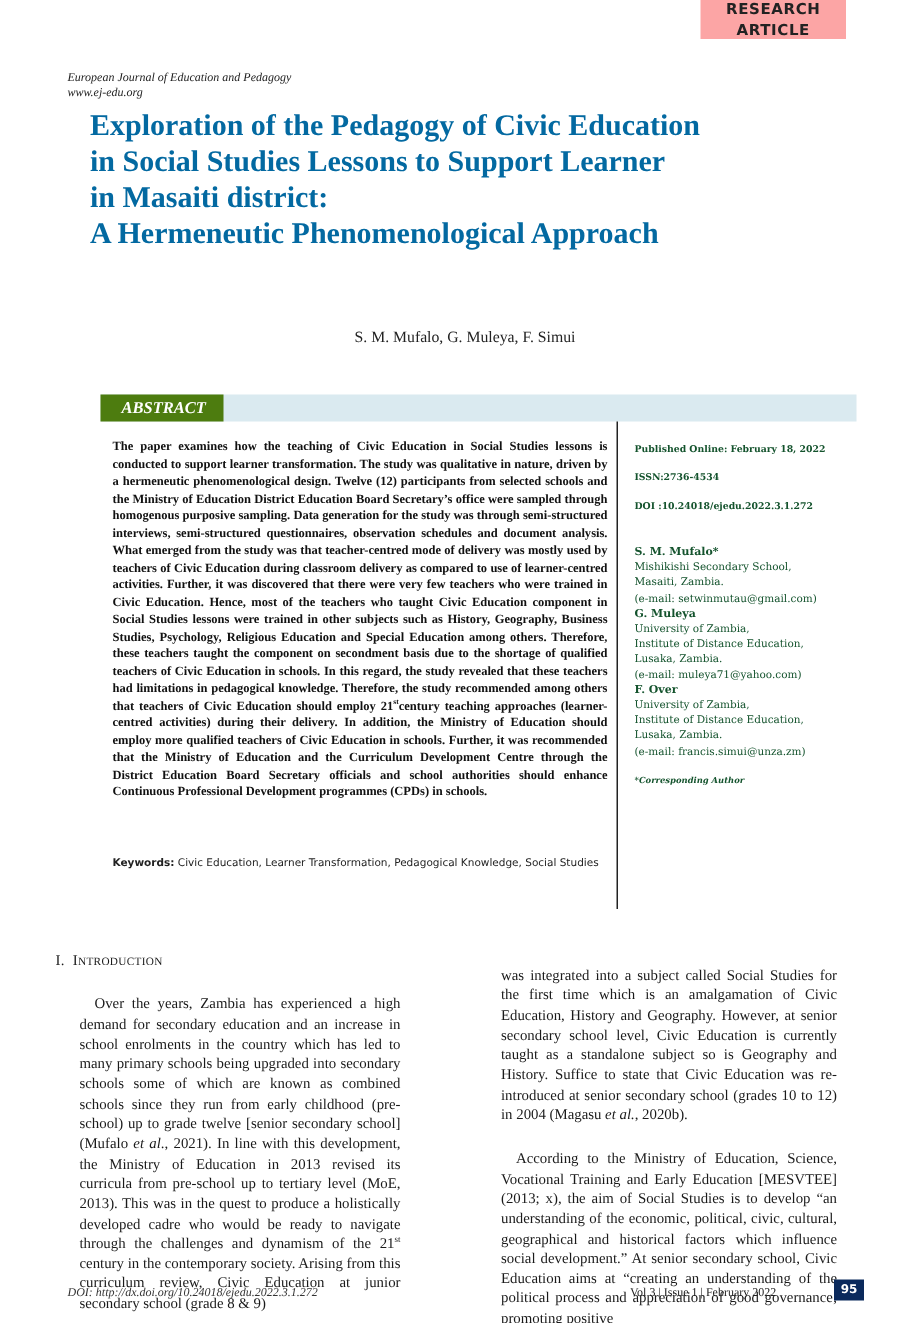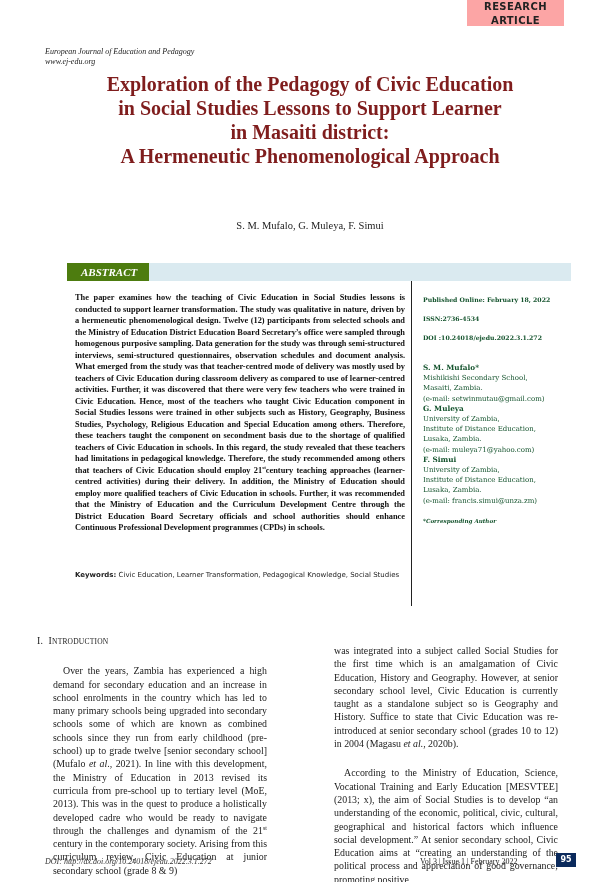--- a/index.html
+++ b/index.html
@@ -3,22 +3,22 @@
   <meta charset="utf-8">
   <style>
     html, body { margin: 0; padding: 0; background: #ffffff; }
     body { width: 610px; height: 882px; position: relative; overflow: hidden;
            font-family: "Liberation Serif", "DejaVu Serif", serif; color: #1a1a1a; }
     .abs { position: absolute; }
     #journal-header { left: 45px; top: 14px; font-style: italic; font-size: 8px; line-height: 10px; color: #222; margin-top: 33px; }
     #badge { left: 467px; top: 0; width: 97px; height: 26px; background: #fca5a5;
              font-family: "DejaVu Sans", sans-serif; font-weight: bold; font-size: 10px;
              letter-spacing: 0.4px; text-align: center; line-height: 14px; color: #222; }
-    #title { left: 60px; width: 500px; top: 72px; text-align: center; font-weight: bold;
-             font-size: 20px; line-height: 24px; color: #7f1d1d; }
+    #title { left: 60px; width: 500px; top: 72px; text-align: left; font-weight: bold;
+             font-size: 20px; line-height: 24px; color: #0369a1; }
     #title div { white-space: nowrap; }
     #authors { left: 60px; width: 500px; top: 220px; text-align: center; font-size: 10.5px; color: #222; }
     #abstract-bar { left: 67px; top: 263px; width: 504px; height: 18px; background: #daeaf0; }
     #abstract-tab { left: 67px; top: 263px; width: 82px; height: 18px; background: #4d7c0f;
                     color: #fff; font-weight: bold; font-style: italic; font-size: 11px;
                     line-height: 18px; text-indent: 14px; }
     #abstract-body { left: 75px; top: 292px; width: 330px; font-weight: bold; font-size: 8.35px;
                      line-height: 11.5px; text-align: justify; color: #111; }
     #abstract-body sup { font-size: 5px; }
     #divider { left: 411px; top: 281px; width: 1px; height: 325px; background: #222; }
@@ -81,21 +81,21 @@
     <div>(e-mail: setwinmutau@gmail.com)</div>
   </div>
   <div class="aff">
     <b>G. Muleya</b>
     <div>University of Zambia,</div>
     <div>Institute of Distance Education,</div>
     <div>Lusaka, Zambia.</div>
     <div>(e-mail: muleya71@yahoo.com)</div>
   </div>
   <div class="aff">
-    <b>F. Simui</b>
+    <b>F. Over</b>
     <div>University of Zambia,</div>
     <div>Institute of Distance Education,</div>
     <div>Lusaka, Zambia.</div>
     <div> (e-mail: francis.simui@unza.zm)</div>
   </div>
   <div class="corr">*Corresponding Author</div>
 </div>
 
 <div id="keywords" class="abs"><b>Keywords:</b> <span>Civic Education, Learner Transformation, Pedagogical Knowledge, Social Studies</span></div>
 

